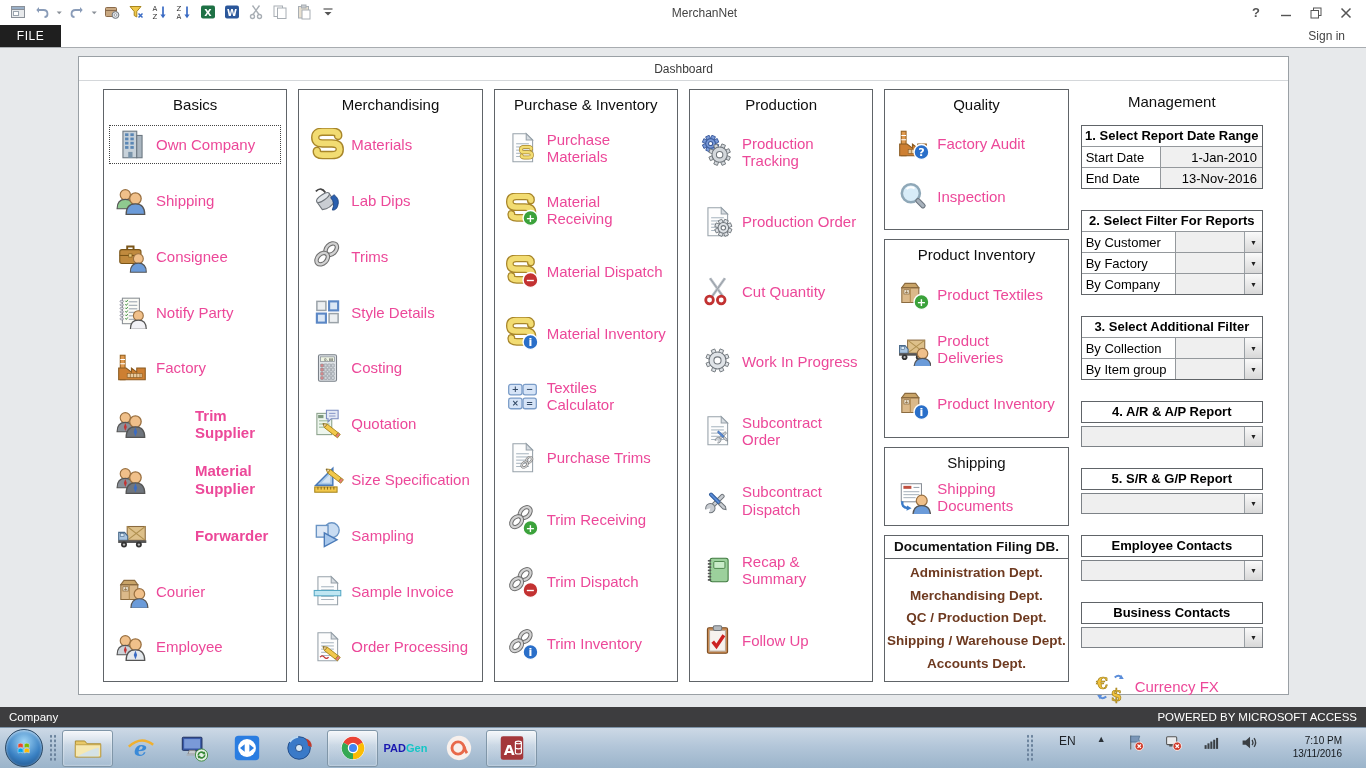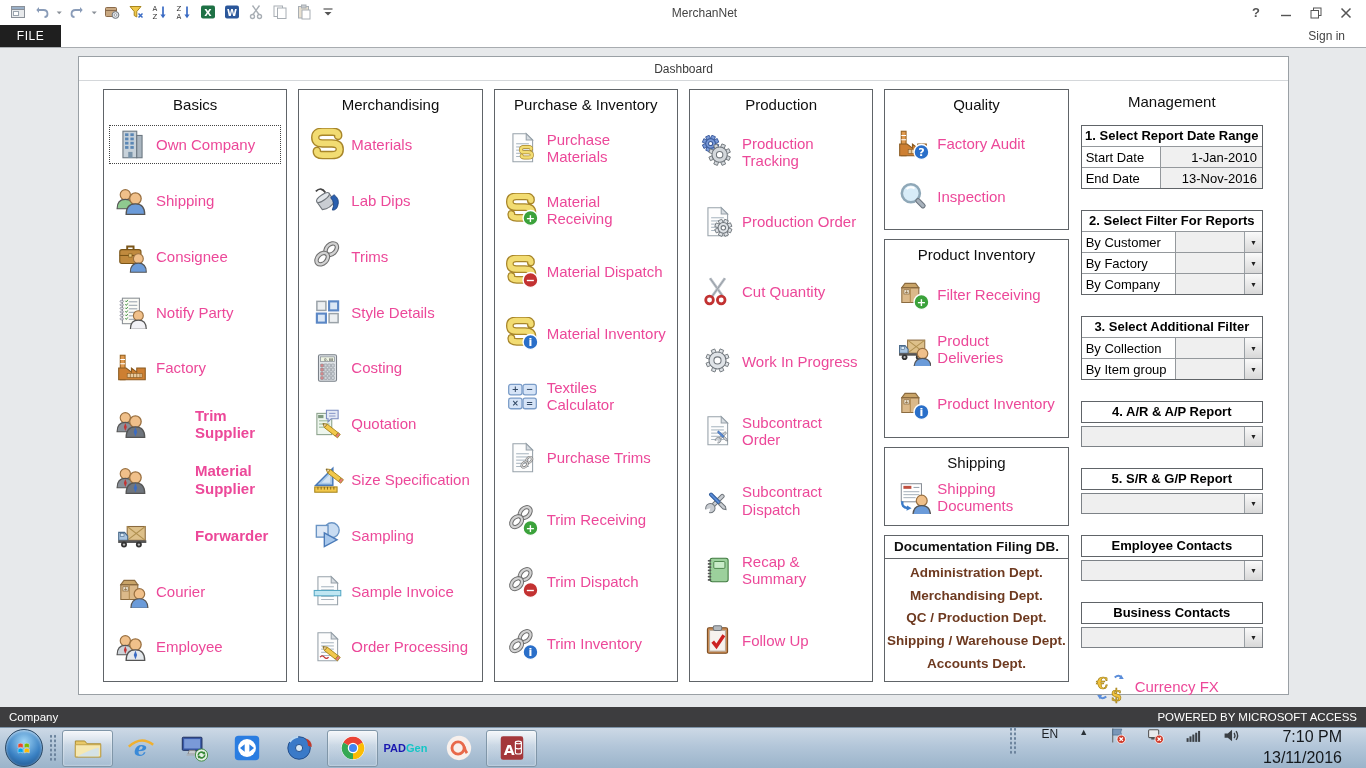--- a/index.html
+++ b/index.html
@@ -91,21 +91,21 @@
           background:linear-gradient(rgba(255,255,255,0.8),rgba(255,255,255,0.3) 40%,rgba(190,210,230,0.25));
           box-shadow:0 0 2px rgba(255,255,255,0.9) inset;}
   .padgen{display:flex;flex-direction:row;align-items:center;line-height:0.95;font-weight:bold;font-size:11px;}
   .padgen .l1{color:#1a18b0;}
   .padgen .l2{color:#14c6c6;}
   .tray{margin-left:auto;display:flex;gap:21px;padding-right:24px;}
   .tray .lang{font-size:12px;color:#1d2126;cursor:pointer;}
   .tray .tri-up{font-size:9px;color:#2a3138;cursor:pointer;}
   .tray .tray-ic{width:17px;height:17px;cursor:pointer;display:flex;}
   .tray .tray-ic svg{width:17px;height:17px;}
-  .clock{text-align:right;font-size:16px;color:#14181c;line-height:1.3;margin-left:2px;cursor:pointer;}
+  .clock{text-align:right;font-size:10px;color:#14181c;line-height:1.3;margin-left:14px;cursor:pointer;}
 </style>
 </head>
 <body>
 
 <div class="titlebar">
   <div class="qat" id="qat">
       <span class="qat-btn">
         <svg viewBox="0 0 16 16" xmlns="http://www.w3.org/2000/svg">
           <rect x="1.5" y="2.5" width="13" height="11" fill="#e8eaec" stroke="#8a9098"></rect>
           <rect x="1.5" y="2.5" width="13" height="3" fill="#9ab0c8" stroke="#8a9098"></rect>
@@ -982,21 +982,21 @@
                   <svg viewBox="0 0 32 32" xmlns="http://www.w3.org/2000/svg">
                     <path d="M5 10 H21 V24 H5 Z" fill="#dbb98a" stroke="#8a6a3f"></path>
                     <path d="M5 10 L8 6 H18 L21 10 Z" fill="#c9a468" stroke="#8a6a3f"></path>
                     <line x1="13" y1="10" x2="13" y2="24" stroke="#b08a50"></line>
                     <rect x="7" y="12" width="5" height="4" fill="#f0e8d8" stroke="#8a6a3f" stroke-width="0.7"></rect>
                     <path d="M9.5 12.5 v3 M8 14.5 h3" stroke="#8a6a3f" stroke-width="0.7" fill="none"></path>
                     <circle cx="23.5" cy="23.5" r="7" fill="#3ba23b" stroke="#fff" stroke-width="1.3"></circle>
                     <text x="23.5" y="27" font-size="10.5" font-weight="bold" fill="#fff" text-anchor="middle" font-family="DejaVu Sans,sans-serif">+</text>
                   </svg>
                 </span>
-                <span class="label">Filter Receiving</span>
+                <span class="label">Product Textiles</span>
               </div>
               <div class="item">
                 <span class="icon">
                   <svg viewBox="0 0 32 32" xmlns="http://www.w3.org/2000/svg">
                     <g transform="scale(0.95)">
                       <rect x="11" y="8" width="17" height="13" fill="#ddc08a" stroke="#8a6a3f"></rect>
                       <path d="M11 8 L28 21 M28 8 L11 21" stroke="#b09050" stroke-width="1"></path>
                       <path d="M3 21 V13.5 H8.5 L11.5 17 V21 Z" fill="#a8c4e0" stroke="#4a6a8a"></path>
                       <rect x="4.5" y="14.5" width="3.5" height="3" fill="#d8e8f4" stroke="#4a6a8a" stroke-width="0.6"></rect>
                       <rect x="2.5" y="21" width="26.5" height="2.5" fill="#555"></rect>

